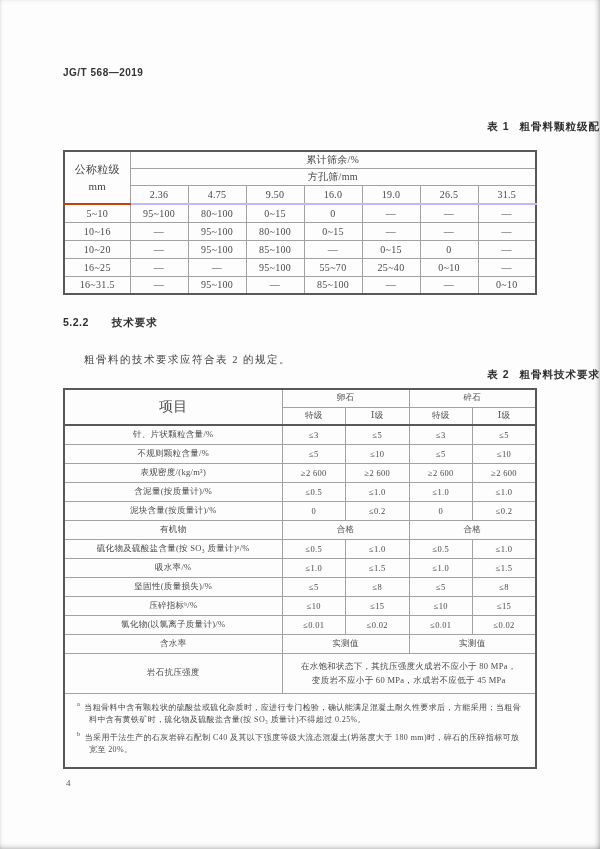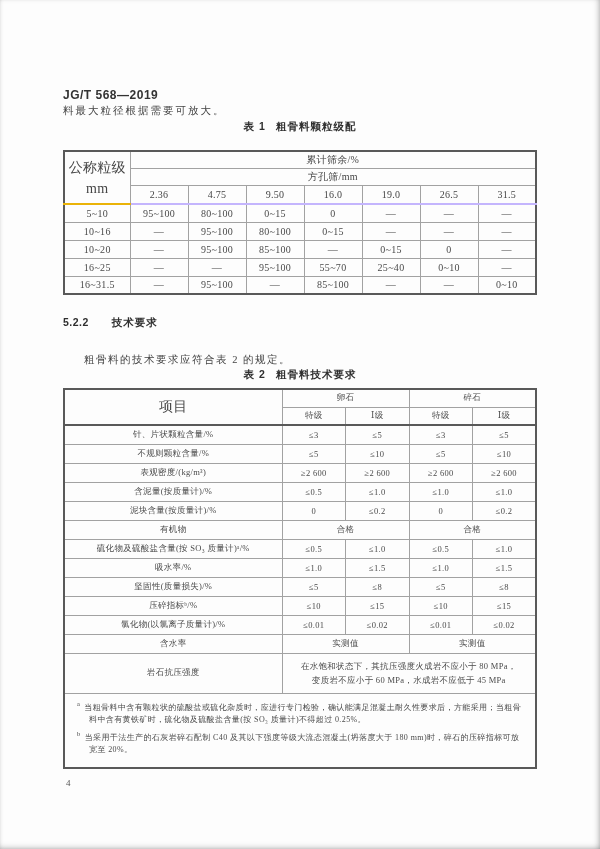--- a/index.html
+++ b/index.html
@@ -8,39 +8,38 @@
     background:#e9e9e9;
     font-family:"Liberation Serif","DejaVu Serif",serif;
     color:#3f3f3f;
   }
   .page{
     position:relative;width:600px;height:849px;background:#fdfdfd;overflow:hidden;
     box-shadow:inset -4px 0 7px -4px rgba(0,0,0,.35), inset 0 -4px 7px -4px rgba(0,0,0,.3), inset 2px 0 4px -3px rgba(0,0,0,.15);
   }
   .doc-number{
     position:absolute;left:63px;top:67px;
-    font-weight:bold;font-size:12px;letter-spacing:.5px;color:#333;
+    font-weight:bold;font-size:10px;letter-spacing:.5px;color:#333;
     font-family:"Liberation Sans","DejaVu Sans",sans-serif;
-    margin-top:21px;
   }
   .intro{position:absolute;left:63px;top:93px;font-size:10.5px;letter-spacing:2px;color:#444;}
   .tbl-title{
-    position:absolute;left:0;width:600px;text-align:center;
+    position:absolute;left:0;width:600px;text-align:right;
     font-weight:bold;font-size:10.5px;color:#2e2e2e;letter-spacing:1px;
     font-family:"Liberation Sans","DejaVu Sans",sans-serif;
   }
   .tbl-title .prefix{margin-right:10px;}
   .t1-title{top:120px;}
   .t2-title{top:368px;}
   table{position:absolute;border-collapse:collapse;table-layout:fixed;background:#fdfdfd;}
   td{border:1px solid #a2a2a2;text-align:center;vertical-align:middle;padding:0;color:#4a4a4a;}
   .t1{left:63px;top:150px;width:474px;border:2px solid #595959;}
   .t1 td{font-size:10px;letter-spacing:.3px;}
   .t1 tr.hrow td{color:#454545;}
-  .t1 .namecell{border-bottom:2px solid #eab308;font-size:14px;line-height:1.5;}
+  .t1 .namecell{border-bottom:2px solid #c2410c;font-size:11px;line-height:1.5;}
   .t1 tr.sizes td{border-bottom:2px solid #c4b5fd;}
   .t1 tr.h1{height:17px;} .t1 tr.h2{height:17px;} .t1 tr.sizes{height:19px;}
   .t1 tr.drow{height:18px;}
   .t2{left:63px;top:388px;width:474px;border:2px solid #595959;}
   .t2 td{font-size:8.5px;letter-spacing:.3px;}
   .t2 tr.g1{height:18px;} .t2 tr.g2{height:18px;}
   .t2 tr.g2 td{border-bottom:2px solid #595959;}
   .t2 .itemcell{border-bottom:2px solid #595959;font-size:14px;}
   .t2 tr.drow{height:19px;}
   .t2 tr.strength{height:40px;}
@@ -62,21 +61,20 @@
   .section-body{position:absolute;left:84px;top:342px;font-size:10.5px;letter-spacing:1.5px;color:#444;}
   .page-number{position:absolute;left:66px;top:778px;font-size:9px;color:#555;}
 </style>
 </head>
 <body>
 
 <div class="page">
 
   <div class="doc-number">JG/T 568—2019</div>
 
-  <p class="intro">料最大粒径根据需要可放大。</p>
 
   <div class="tbl-title t1-title">
     <span class="prefix">表 1</span><span>粗骨料颗粒级配</span>
   </div>
 
   <table class="t1">
     <colgroup>
       <col style="width:66px">
         <col>
         <col>

